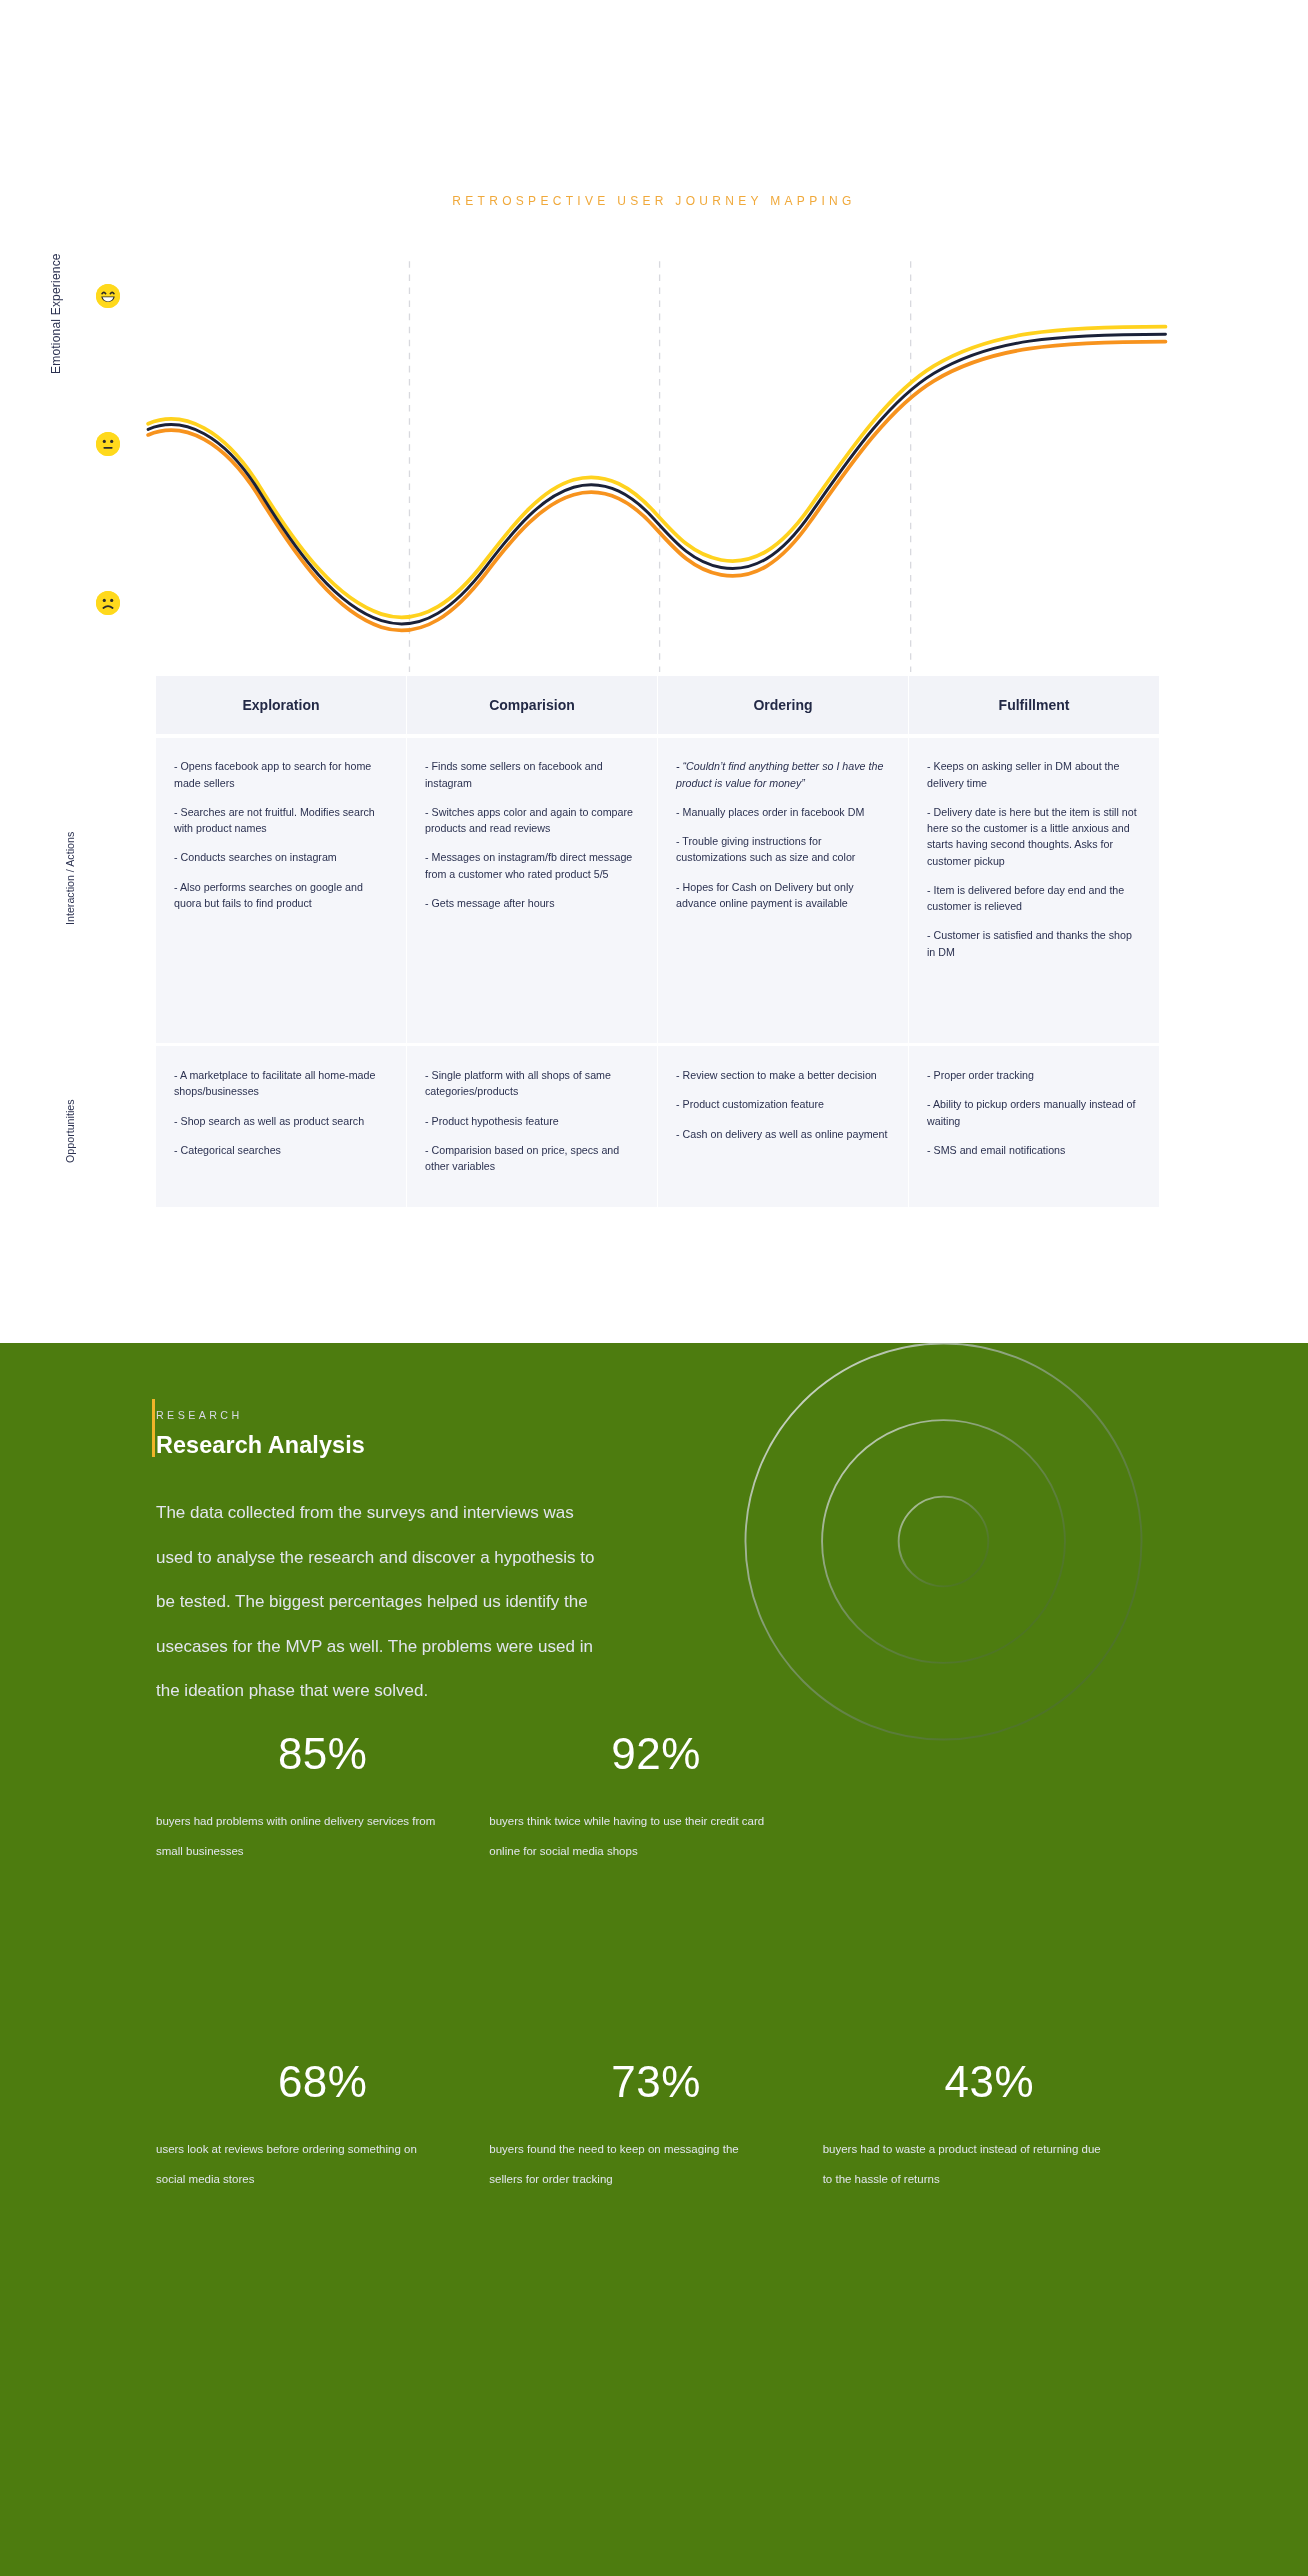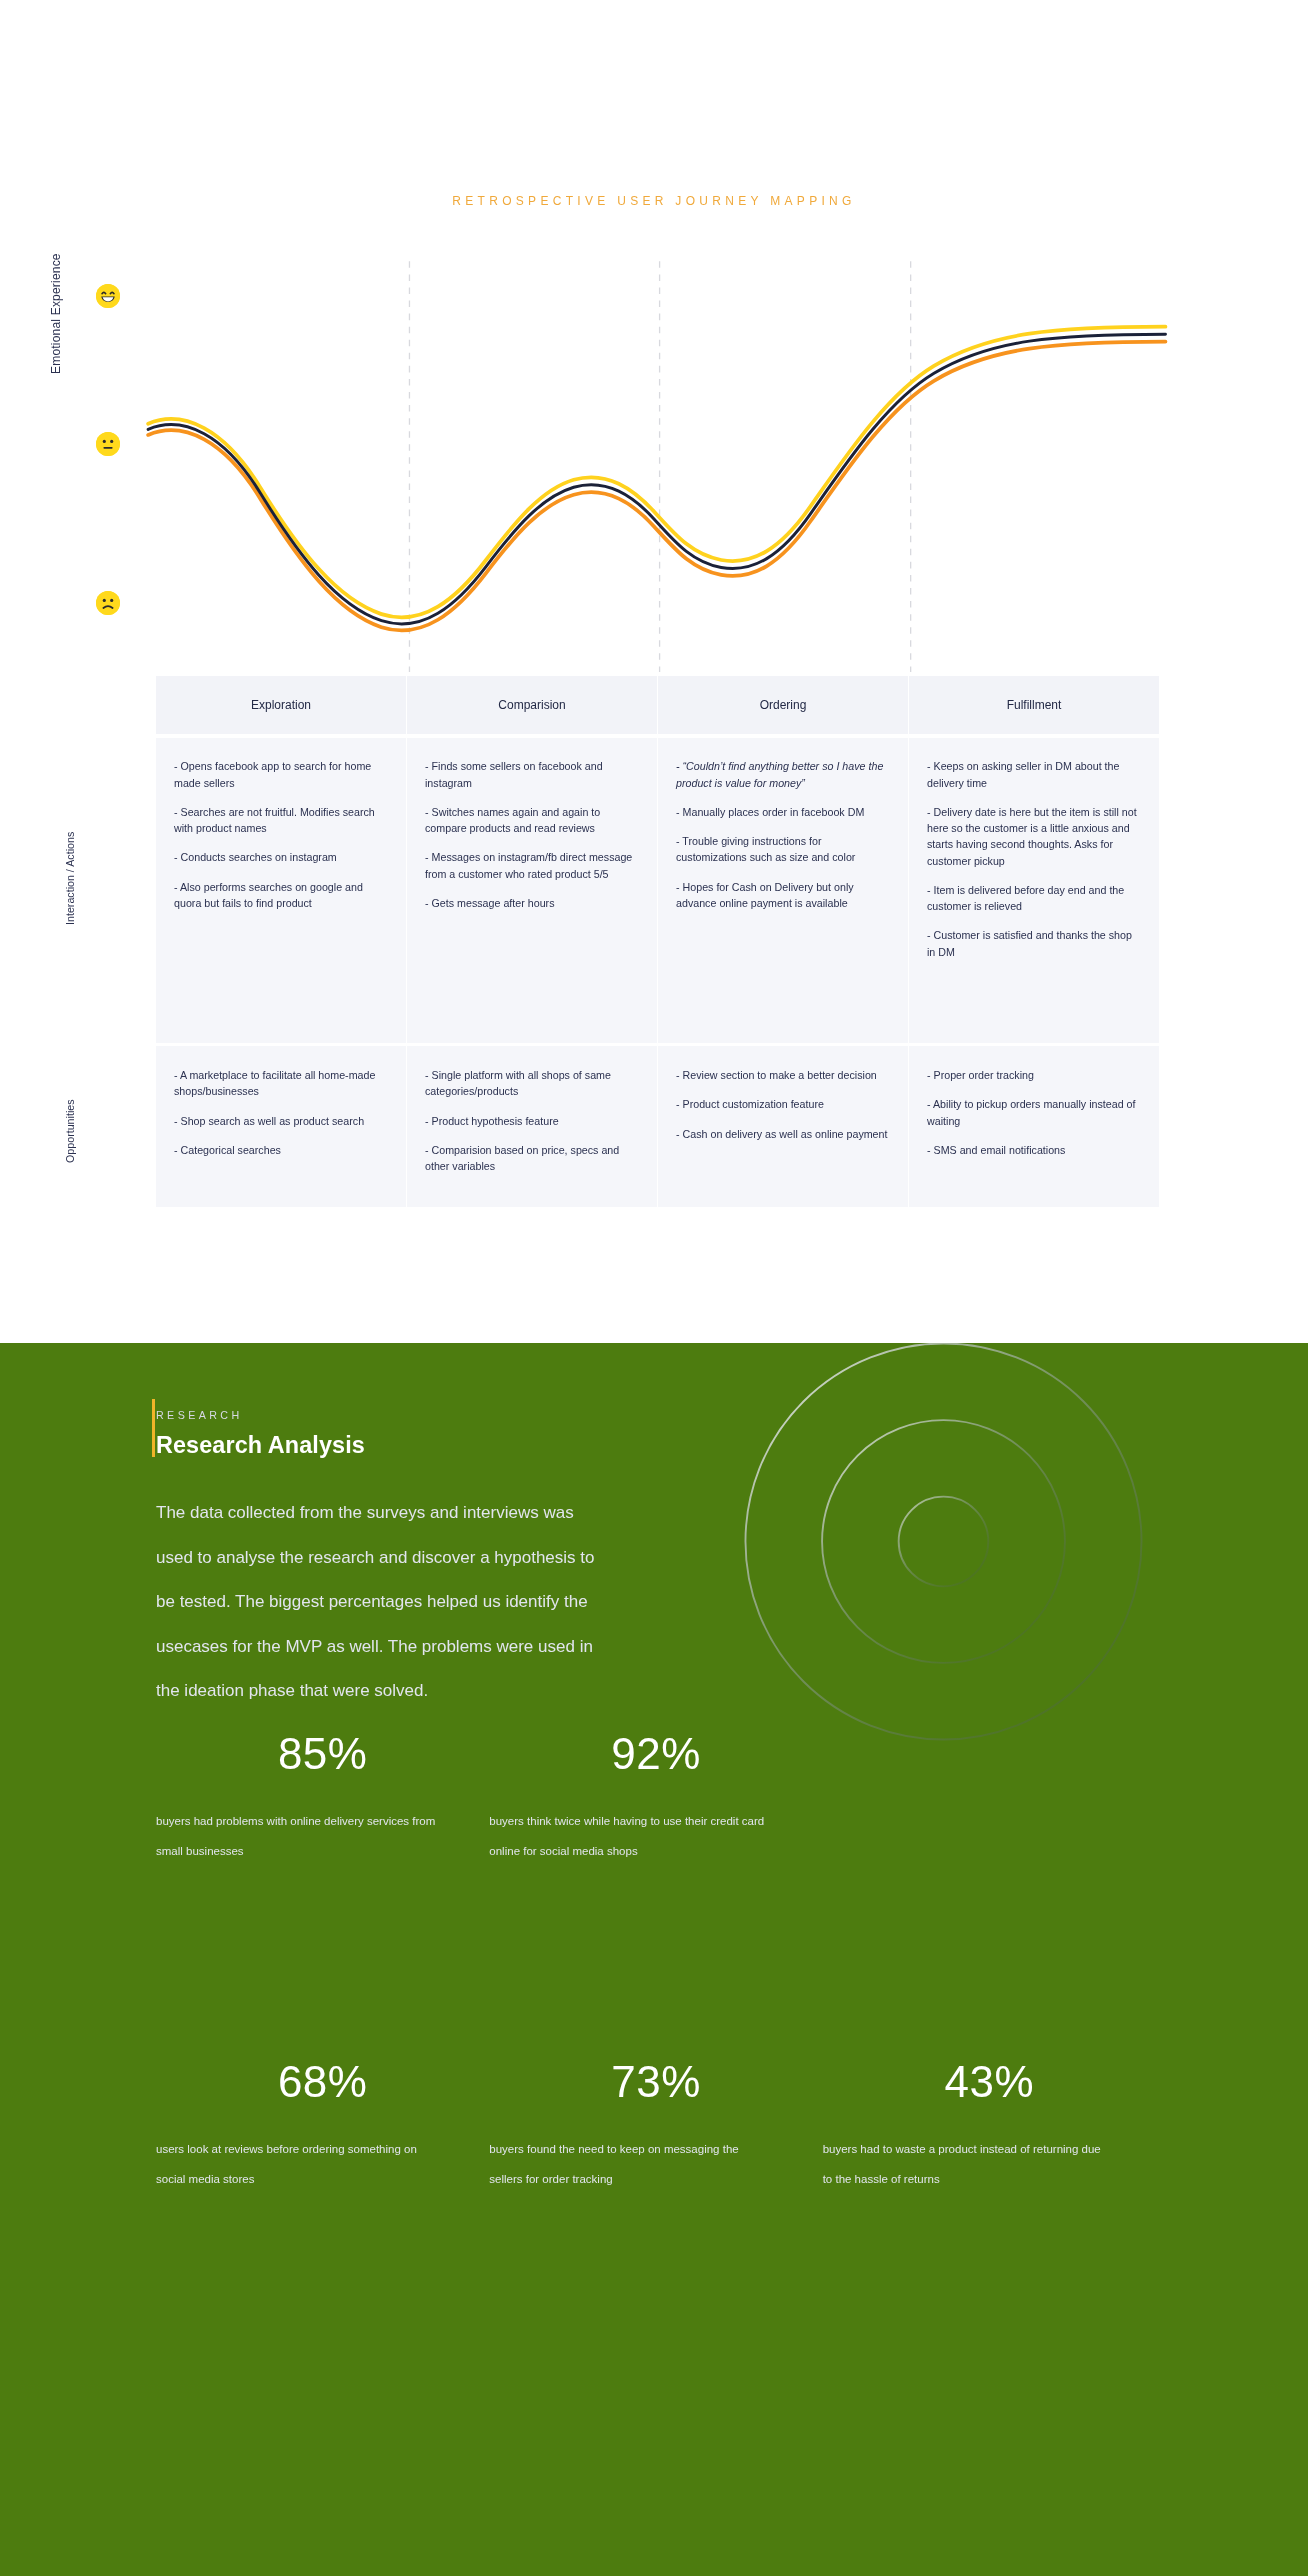--- a/index.html
+++ b/index.html
@@ -69,22 +69,22 @@
   .matrix-head {
     display: flex;
     height: 58px;
   }
   .matrix-head .cell {
     flex: 1 1 0;
     background: #f2f3f8;
     display: flex;
     align-items: center;
     justify-content: center;
-    font-size: 12px;
-    font-weight: 400;
+    font-size: 14px;
+    font-weight: 700;
     color: #232946;
     border-right: 1.9px solid #ffffff;
   }
   .matrix-head .cell:last-child { border-right: none; }
 
   .matrix-row {
     display: flex;
     margin-top: 3.7px;
   }
   .matrix-row .cell {
@@ -266,21 +266,21 @@
 
       <div class="matrix-row actions">
         <div class="cell">
           <div class="bullet">- Opens facebook app to search for home made sellers</div>
           <div class="bullet">- Searches are not fruitful. Modifies search with product names</div>
           <div class="bullet">- Conducts searches on instagram</div>
           <div class="bullet">- Also performs searches on google and quora but fails to find product</div>
         </div>
         <div class="cell">
           <div class="bullet">- Finds some sellers on facebook and instagram</div>
-          <div class="bullet">- Switches names again and again to compare products and read reviews</div>
+          <div class="bullet">- Switches apps color and again to compare products and read reviews</div>
           <div class="bullet">- Messages on instagram/fb direct message from a customer who rated product 5/5</div>
           <div class="bullet">- Gets message after hours</div>
         </div>
         <div class="cell">
           <div class="bullet quote">- “Couldn’t find anything better so I have the product is value for money”</div>
           <div class="bullet">- Manually places order in facebook DM</div>
           <div class="bullet">- Trouble giving instructions for customizations such as size and color</div>
           <div class="bullet">- Hopes for Cash on Delivery but only advance online payment is available</div>
         </div>
         <div class="cell">

